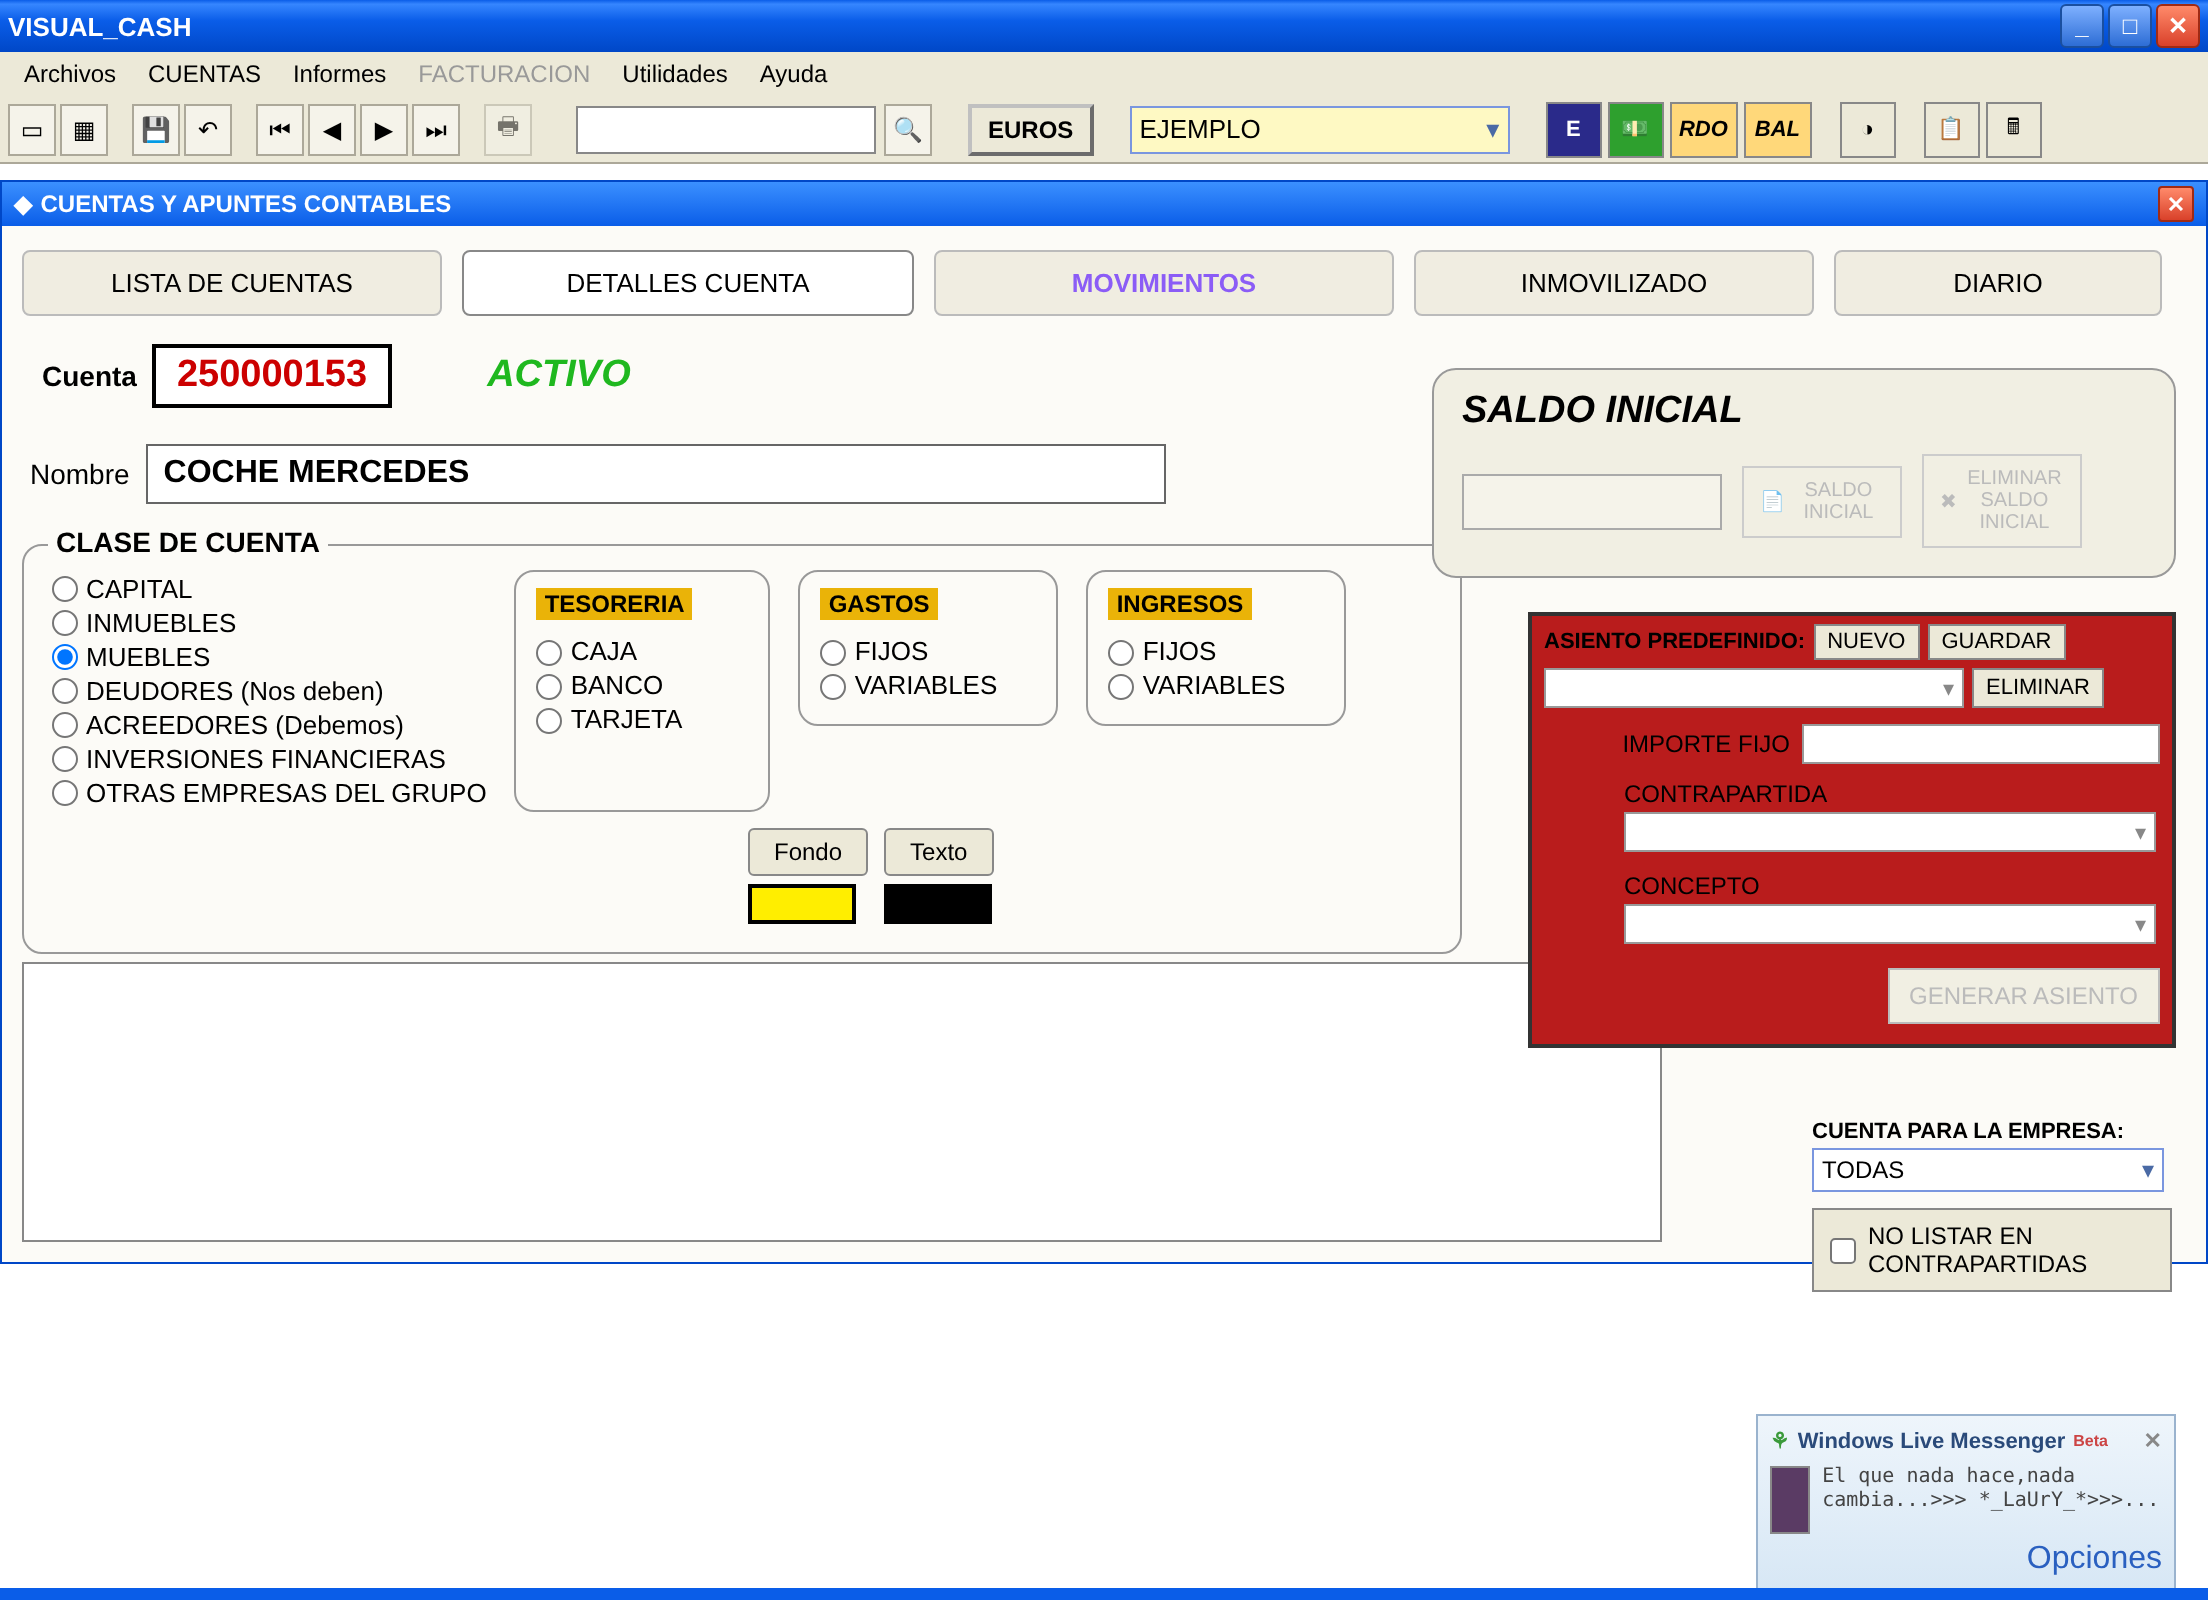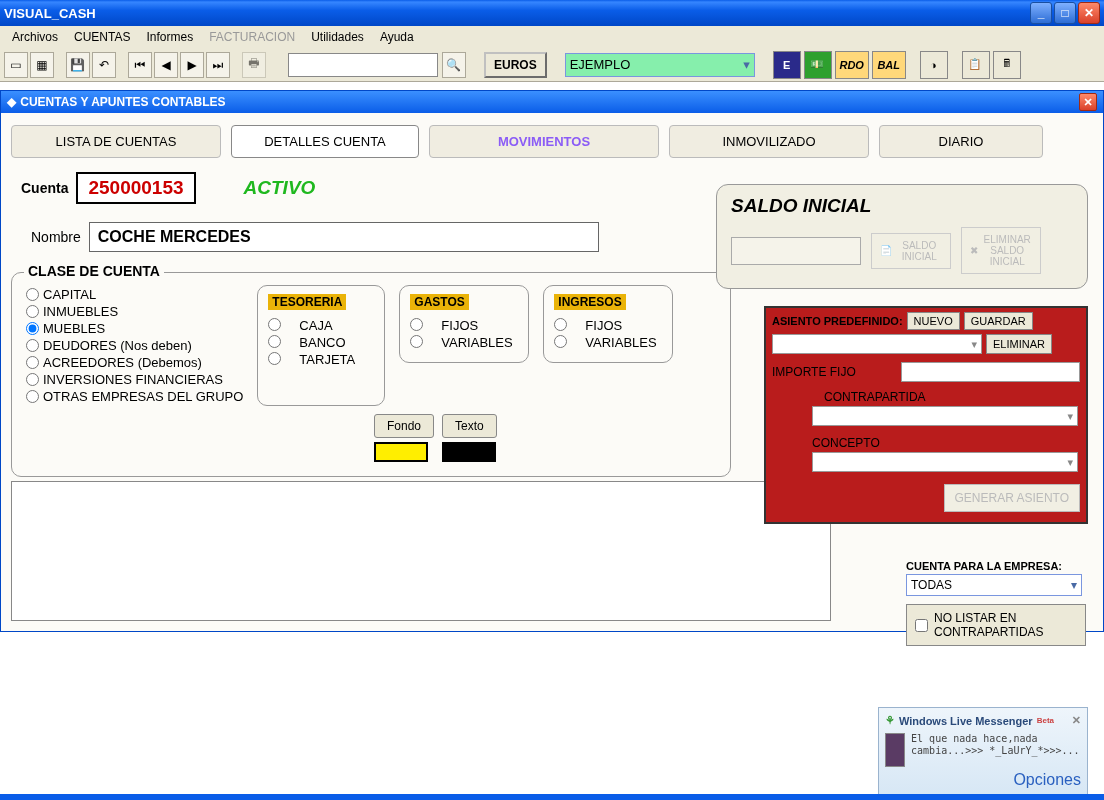--- a/index.html
+++ b/index.html
@@ -15,39 +15,39 @@
 .menubar { background: #ece9d8; height: 22px; display: flex; align-items: center; padding: 0 4px; font-size: 12px; }
 .menubar span { padding: 2px 8px; cursor: default; }
 .menubar span.disabled { color: #999; }
 
 
 .toolbar { background: #ece9d8; height: 34px; display: flex; align-items: center; padding: 2px 4px; border-bottom: 1px solid #aca899; gap: 4px; }
 .tbtn { width: 24px; height: 26px; border: 1px solid #aca899; background: #f5f3ea; display: inline-flex; align-items: center; justify-content: center; font-size: 12px; }
 .tbtn-group { display: flex; gap: 2px; }
 .toolbar input[type=text] { height: 24px; border: 1px solid #888; padding: 2px 4px; }
 .eur-btn { border: 2px outset #c0c0c0; background: #ece9d8; padding: 4px 8px; font-weight: bold; font-size: 12px; }
-.combo { height: 24px; border: 1px solid #7a96df; background: #86efac; display: inline-flex; align-items: center; padding: 0 4px; font-size: 13px; }
+.combo { height: 24px; border: 1px solid #7a96df; background: #fef9c3; display: inline-flex; align-items: center; padding: 0 4px; font-size: 13px; }
 .combo .arrow { margin-left: auto; color: #4a6aa5; }
 .bigbtn { width: 28px; height: 28px; border: 1px solid #888; display: inline-flex; align-items: center; justify-content: center; }
 .rdo-btn,.bal-btn { width: 34px; height: 28px; border: 1px solid #888; background: #ffd87a; font-weight: bold; font-style: italic; font-size: 11px; display: inline-flex; align-items: center; justify-content: center; }
 
 
 .childwin { margin-top: 8px; border: 1px solid #0047c7; }
 .childtitle { background: linear-gradient(to bottom,#3b90ff,#0a5de8); height: 22px; color: #fff; font-weight: bold; font-size: 12px; display: flex; align-items: center; padding: 0 6px; }
 .childtitle .spacer { flex: 1; }
 .childclose { width: 18px; height: 18px; background: linear-gradient(to bottom,#ff8a6a,#d9412a); border: 1px solid #a02a14; color: #fff; display: flex; align-items: center; justify-content: center; border-radius: 2px; font-weight: bold; font-size: 11px; }
 
 .content { background: #fcfbf7; padding: 6px 10px 10px; }
 
 
 .tabs { display: flex; gap: 10px; margin: 6px 0 14px; }
 .tab { border: 1px solid #bbb; background: #f0ede1; padding: 8px 14px; text-align: center; font-size: 13px; font-weight: normal; border-radius: 4px; }
 .tab.active { border: 1px solid #888; background: #fff; }
 .tab.red { color: #8b5cf6; font-weight: bold; }
-.tab:nth-child(1){width:210px;} .tab:nth-child(2){width:188px;} .tab:nth-child(3){width:230px;} .tab:nth-child(4){width:200px;} .tab:nth-child(5){width:164px;}
+.tab:nth-child(1){width:210px;} .tab:nth-child(2){width:226px;} .tab:nth-child(3){width:230px;} .tab:nth-child(4){width:200px;} .tab:nth-child(5){width:164px;}
 
 
 .form-row { display: flex; align-items: center; gap: 8px; margin-bottom: 10px; }
 .lbl { font-weight: bold; font-size: 14px; }
 .cuenta-box { border: 2px solid #000; padding: 3px 10px; font-size: 19px; font-weight: bold; color: #c00; background: #fff; }
 .activo { color: #1fb81f; font-weight: bold; font-size: 19px; margin-left: 40px; font-style: italic; }
 .nombre-input { border: 1px solid #666; padding: 5px 8px; font-size: 16px; font-weight: bold; width: 510px; background: #fff; }
 
 
 .saldo-box { position: absolute; right: 16px; top: 184px; width: 372px; border: 1px solid #999; border-radius: 12px; padding: 10px 14px 14px; background: #f1efe3; }
@@ -56,21 +56,21 @@
 .saldo-input { width: 130px; height: 28px; border: 1px solid #aaa; background: #f5f3ea; }
 .ghost-btn { border: 1px solid #ccc; background: #f1efe3; color: #bbb; padding: 6px 8px; font-size: 10px; text-align: center; width: 80px; display: flex; gap: 4px; align-items: center; justify-content: center; }
 
 
 .clase-box { border: 1px solid #999; border-radius: 10px; padding: 12px 14px 14px; margin-top: 20px; width: 720px; position: relative; }
 .clase-title { position: absolute; top: -10px; left: 12px; background: #fcfbf7; padding: 0 4px; font-weight: bold; font-size: 14px; }
 .clase-cols { display: flex; gap: 14px; }
 .radio-col label { display: flex; align-items: center; gap: 4px; font-size: 13px; margin: 2px 0; cursor: pointer; }
 .subbox { border: 1px solid #999; border-radius: 10px; padding: 8px 10px; }
 .subbox .sheader { background: #eab308; color: #000; font-weight: bold; font-size: 12px; padding: 1px 4px; display: inline-block; margin-bottom: 6px; }
-.subbox label { display: flex; align-items: flex-start; gap: 18px; font-size: 13px; margin: 2px 0; }
+.subbox label { display: flex; align-items: flex-end; gap: 4px; font-size: 13px; margin: 2px 0; }
 .color-btns { display: flex; gap: 8px; margin-top: 8px; margin-left: 348px; }
 .smbtn { border: 1px solid #888; background: #ece9d8; padding: 4px 12px; font-size: 12px; border-radius: 3px; }
 .swatch { width: 54px; height: 20px; border: 2px solid #000; }
 
 
 .asiento-box { position: absolute; right: 16px; top: 306px; width: 324px; border: 2px solid #333; background: #b91c1c; padding: 4px 6px 10px; }
 .asiento-top { display: flex; align-items: center; gap: 4px; margin-bottom: 4px; }
 .asiento-top .albl { font-weight: bold; font-size: 11px; }
 .asbtn { border: 1px solid #888; background: #ece9d8; padding: 2px 6px; font-size: 11px; }
 .acombo { width: 210px; height: 20px; border: 1px solid #999; background: #fff; display: inline-flex; align-items: center; }
@@ -177,21 +177,21 @@
       <div class="tab">INMOVILIZADO</div>
       <div class="tab">DIARIO</div>
     </div>
 
     <div class="form-row" style="margin-left:10px">
       <span class="lbl">Cuenta</span>
       <span class="cuenta-box">250000153</span>
       <span class="activo">ACTIVO</span>
     </div>
 
-    <div class="form-row" style="margin-left:20px;margin-top:18px">
+    <div class="form-row" style="margin-left:4px;margin-top:18px">
       <span class="lbl" style="font-weight:normal;font-size:14px">Nombre</span>
       <input class="nombre-input" value="COCHE MERCEDES" style="">
     </div>
 
     <div class="clase-box">
       <div class="clase-title">CLASE DE CUENTA</div>
       <div class="clase-cols">
         <div class="radio-col">
           <label>
               <input type="radio" name="clase" style="">
@@ -299,25 +299,25 @@
     <span class="albl">ASIENTO PREDEFINIDO:</span>
     <button class="asbtn">NUEVO</button>
     <button class="asbtn">GUARDAR</button>
   </div>
   <div style="display:flex;gap:4px">
     <div class="acombo">
         <span style="margin-left:auto;color:#888;padding-right:4px">▾</span>
       </div>
     <button class="asbtn">ELIMINAR</button>
   </div>
-  <div class="afield" style="justify-content:space-between">
+  <div class="afield" style="justify-content:flex-end">
     <span>IMPORTE FIJO</span>
     <input class="ainp" style="flex: 0 0 130px;">
   </div>
-  <div style="margin:6px 0 2px 52px;font-size:12px">CONTRAPARTIDA</div>
+  <div style="margin:6px 0 2px 40px;font-size:12px">CONTRAPARTIDA</div>
   <div class="acombo" style="width:266px;margin-left:40px">
       <span style="margin-left:auto;color:#888;padding-right:4px">▾</span>
     </div>
   <div style="margin:10px 0 2px 40px;font-size:12px">CONCEPTO</div>
   <div class="acombo" style="width:266px;margin-left:40px">
       <span style="margin-left:auto;color:#888;padding-right:4px">▾</span>
     </div>
   <button class="genbtn" style="margin-top:12px">GENERAR ASIENTO</button>
 </div>
 

